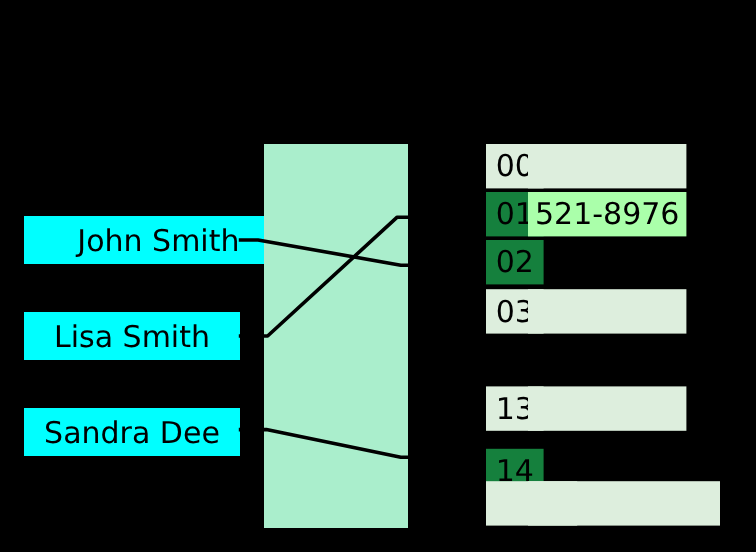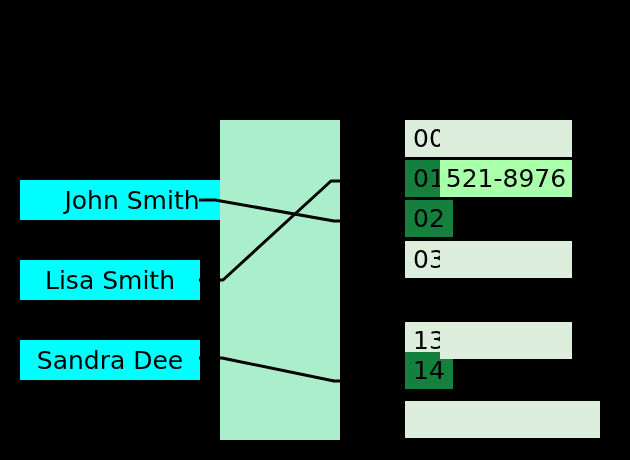--- a/index.html
+++ b/index.html
@@ -53,21 +53,21 @@
     line-height: 1;
     white-space: nowrap;
   }
   .idx { left: 385px; width: 48px; margin-left: 20px; }
   .val { left: 440px; width: 132px; }
   .row-0 { top: 120px; }
   .row-1 { top: 160px; }
   .row-2 { top: 200px; }
   .row-3 { top: 241px; }
   .row-4 { top: 322px; }
-  .row-5 { top: 352px; }
+  .row-5 { top: 374px; }
   .row-6 { top: 401px; padding-left: 28px; }
   .bg-empty  { background: #ddeedd; }
   .bg-purple { background: #15803d; justify-content: center; }
   .bg-green  { background: #aaffaa; }
 </style>
 </head>
 <body>
 
 <div class="canvas">
 

